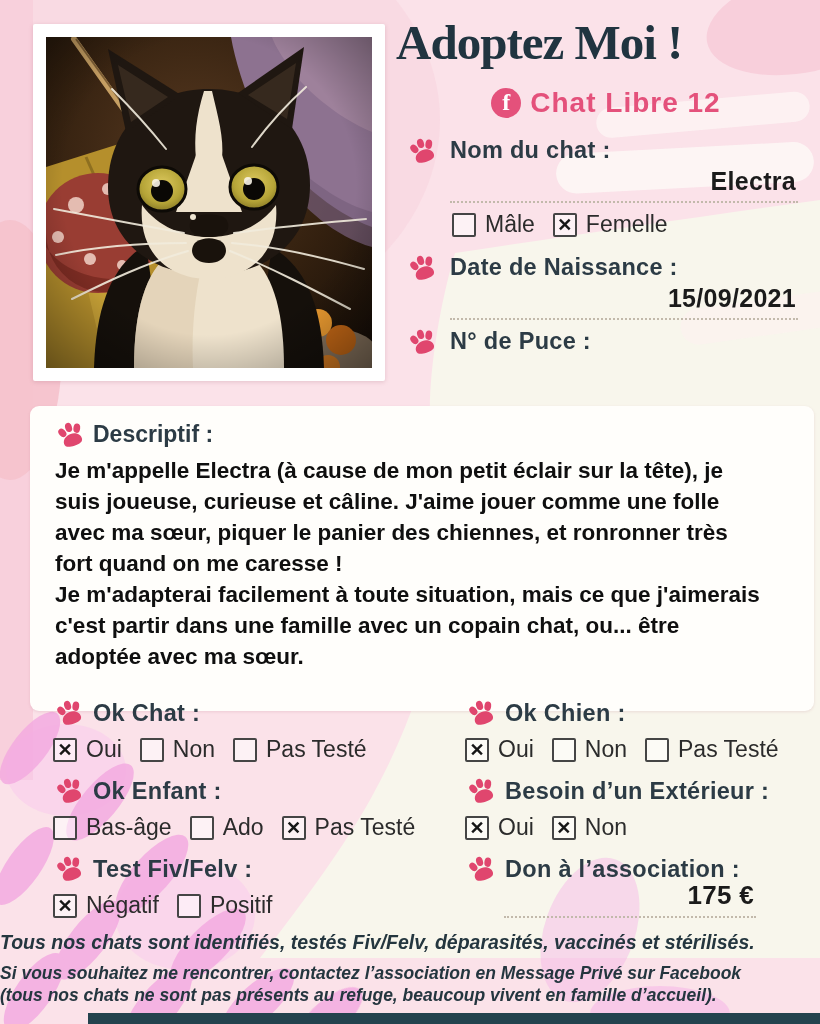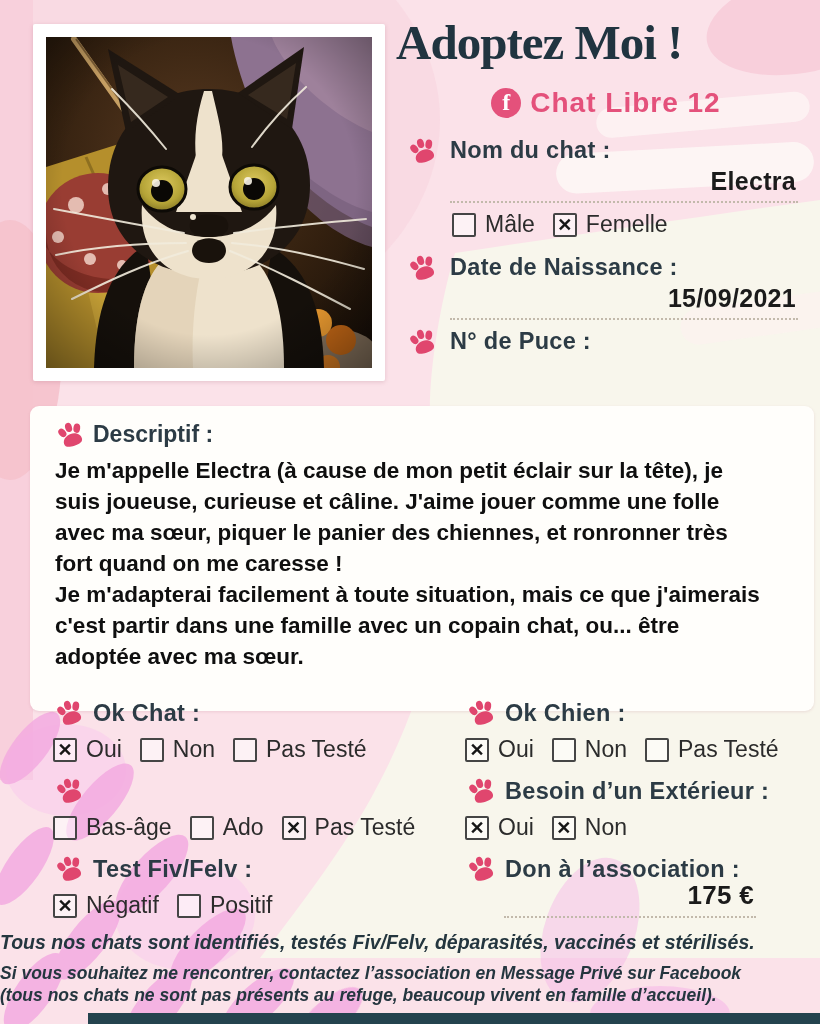--- a/index.html
+++ b/index.html
@@ -249,20 +249,21 @@
     <span class="cbl">Oui</span>
     <span class="cb"></span>
     <span class="cbl">Non</span>
     <span class="cb"></span>
     <span class="cbl">Pas Testé</span>
   </div>
 
   <svg class="paw" style="left:55px;top:777px">
       <use href="#paw"></use>
     </svg>
+  <div class="flabel" style="left:93px;top:778px">Ok Enfant :</div>
   <div class="optrow" style="left:53px;top:814px">
     <span class="cb"></span>
     <span class="cbl">Bas-âge</span>
     <span class="cb"></span>
     <span class="cbl">Ado</span>
     <span class="cb checked"></span>
     <span class="cbl">Pas Testé</span>
   </div>
 
   <svg class="paw" style="left:55px;top:855px">

